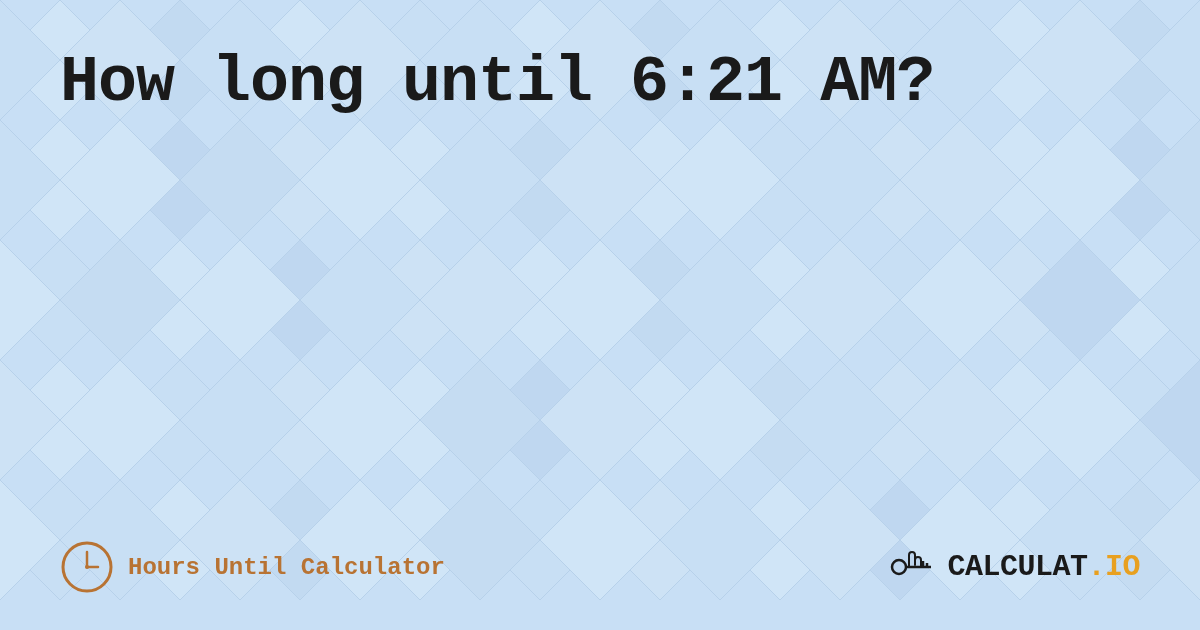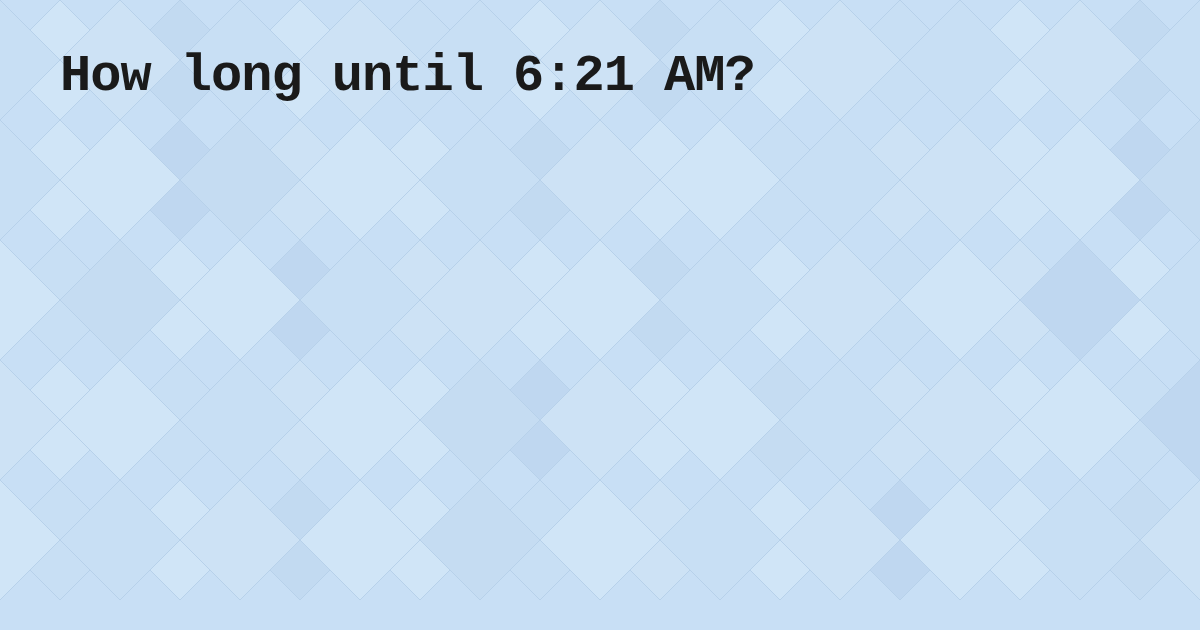--- a/index.html
+++ b/index.html
@@ -29,21 +29,21 @@
     .content {
       position: relative;
       z-index: 1;
       padding: 48px 60px 40px 60px;
       display: flex;
       flex-direction: column;
       height: 100%;
     }
 
     .main-title {
-      font-size: 52px;
+      font-size: 65px;
       font-weight: 900;
       color: #1a1a1a;
       font-family: 'Courier New', Courier, monospace;
       letter-spacing: -1px;
       margin-bottom: 48px;
       line-height: 1.1;
     }
 
     .description {
       font-size: 26px;
@@ -225,15 +225,41 @@
       <polygon points="1080,480 1140,540 1080,600 1020,540" fill="#c8e0f4" stroke="#b0cce6"></polygon>
       <polygon points="1200,480 1260,540 1200,600 1140,540" fill="#d0e4f6" stroke="#b0cce6"></polygon>
     </g>
   </svg>
 </div>
 
 <div class="content">
   <h1 class="main-title">How long until 6:21 AM?</h1>
 
   <div class="footer">
-
+    <div class="brand-left">
+
+      <svg width="54" height="54" viewBox="0 0 54 54" fill="none" xmlns="http://www.w3.org/2000/svg">
+        <circle cx="27" cy="27" r="24" stroke="#b87333" stroke-width="3" fill="none"></circle>
+        <line x1="27" y1="27" x2="27" y2="12" stroke="#b87333" stroke-width="2.5" stroke-linecap="round"></line>
+        <line x1="27" y1="27" x2="38" y2="27" stroke="#b87333" stroke-width="2.5" stroke-linecap="round"></line>
+        <circle cx="27" cy="27" r="2" fill="#b87333"></circle>
+      </svg>
+      <span class="brand-label">Hours Until Calculator</span>
+    </div>
+
+    <div class="brand-right calculat-logo">
+
+      <svg width="52" height="44" viewBox="0 0 52 44" fill="none" xmlns="http://www.w3.org/2000/svg">
+
+        <circle cx="10" cy="22" r="7" stroke="#1a1a1a" stroke-width="2.5" fill="none"></circle>
+        <line x1="17" y1="22" x2="42" y2="22" stroke="#1a1a1a" stroke-width="2.5"></line>
+        <line x1="34" y1="22" x2="34" y2="16" stroke="#1a1a1a" stroke-width="2.5"></line>
+        <line x1="38" y1="22" x2="38" y2="18" stroke="#1a1a1a" stroke-width="2.5"></line>
+
+        <path d="M20 22 L20 10 Q20 7 23 7 Q26 7 26 10 L26 20" stroke="#1a1a1a" stroke-width="2" fill="none" stroke-linecap="round"></path>
+        <path d="M26 15 Q26 12 29 12 Q32 12 32 15 L32 21" stroke="#1a1a1a" stroke-width="2" fill="none" stroke-linecap="round"></path>
+      </svg>
+      <span class="calc-brand-text">
+        <span>CALCULAT</span><span class="dot-io">.IO</span>
+      </span>
+    </div>
   </div>
 </div>
 
 </body></html>

